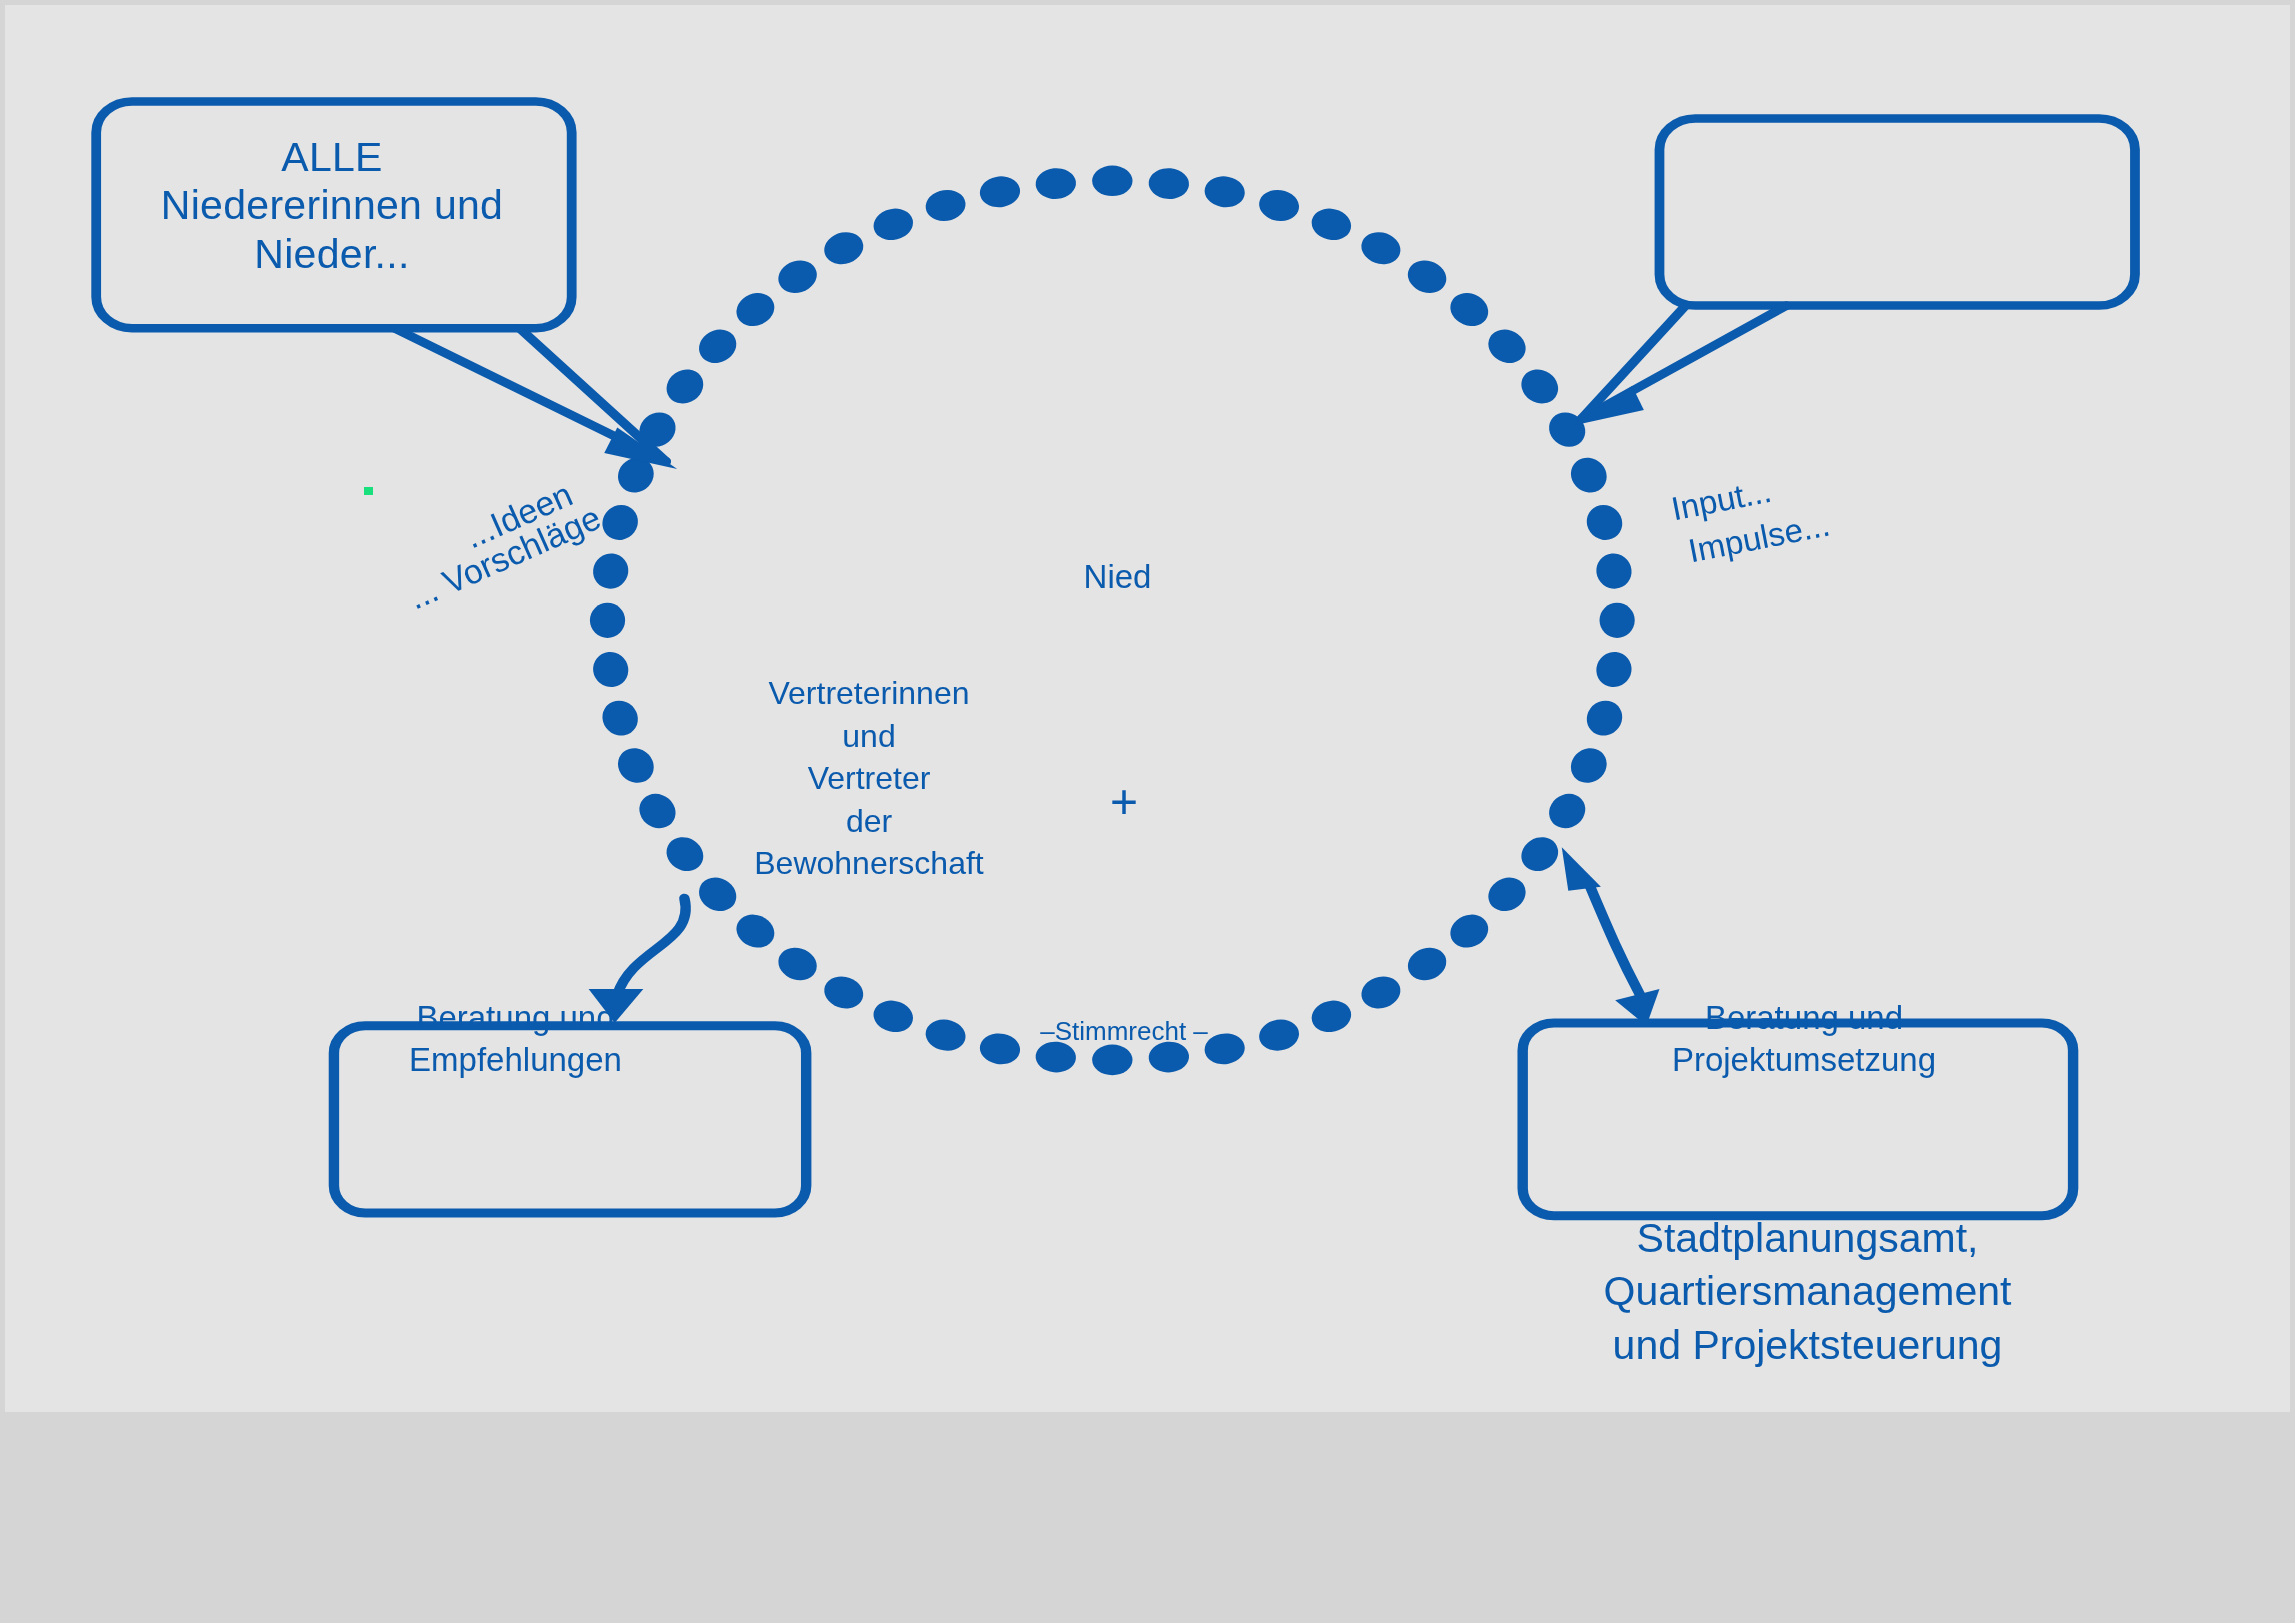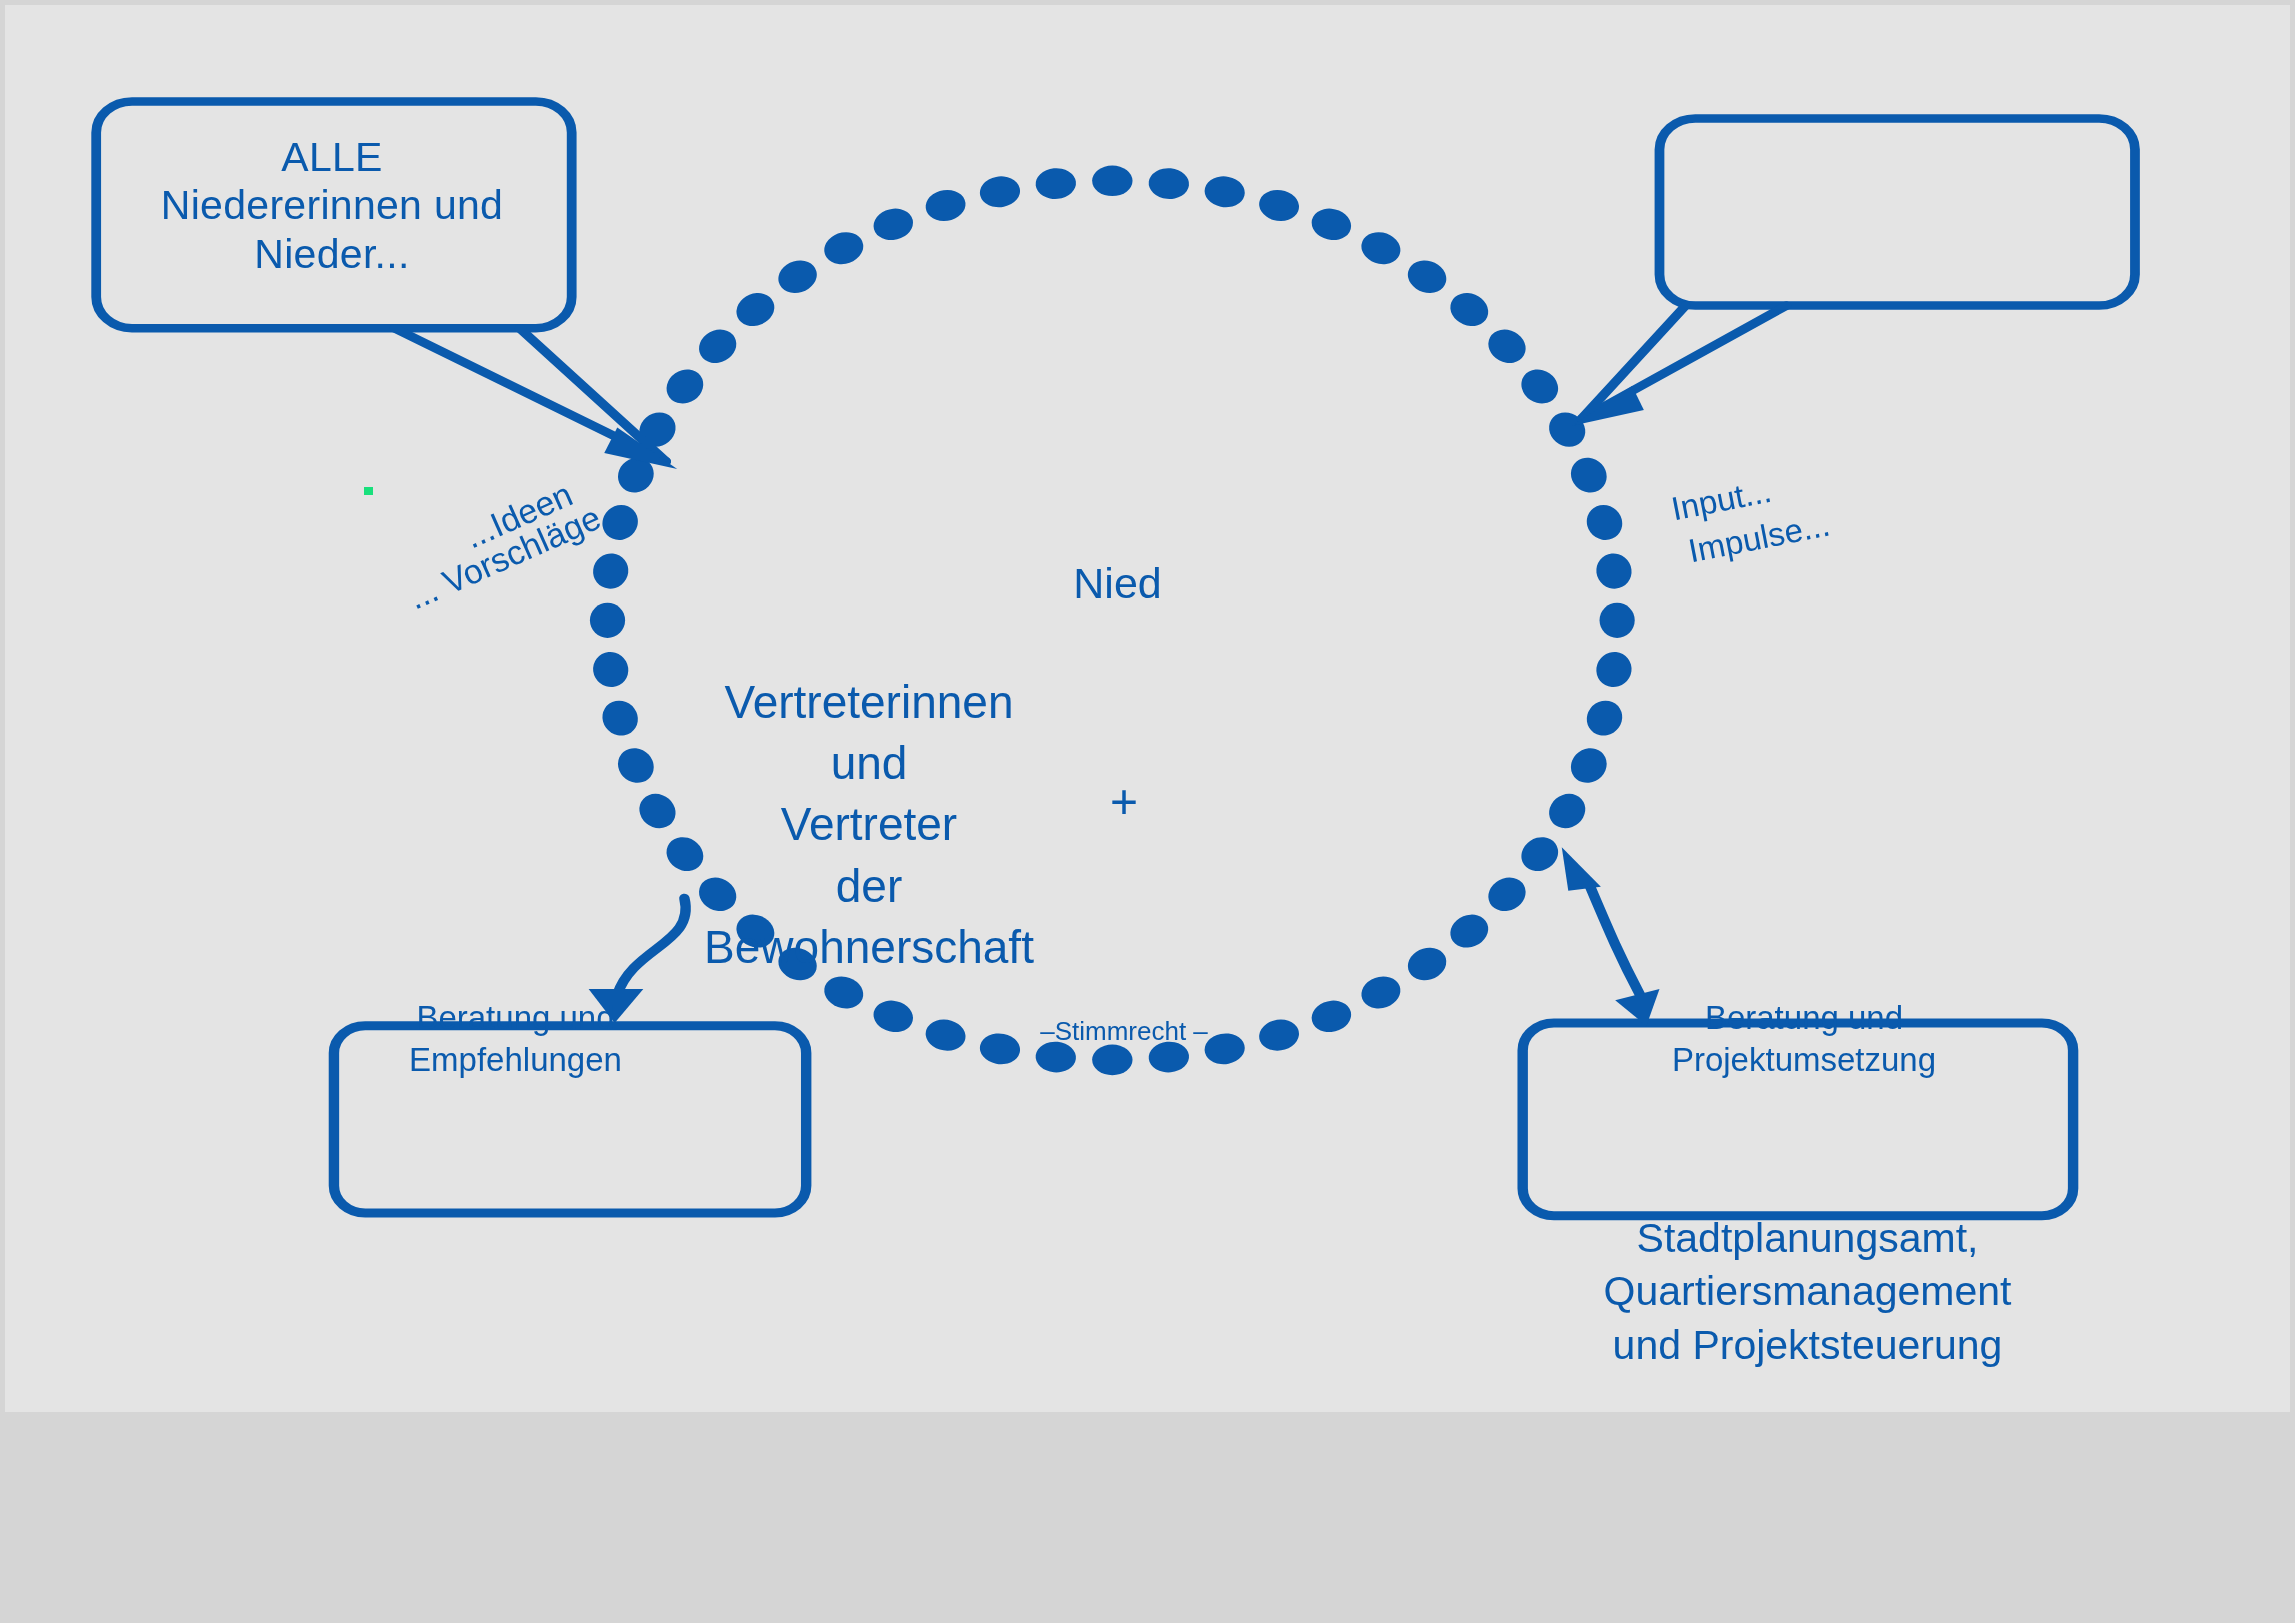--- a/index.html
+++ b/index.html
@@ -45,24 +45,24 @@
   #center-title {
     left: 805px; top: 357px; width: 615px;
     font-size: 56px; font-weight: bold; letter-spacing: 0px;
   }
   #center-sub {
     left: 805px; top: 481px; width: 615px;
     font-size: 43px; letter-spacing: 0.7px;
   }
   #center-sub2 {
     left: 805px; top: 553px; width: 615px;
-    font-size: 43px;
+    font-size: 33px;
   }
   .col {
-    font-size: 46px;
+    font-size: 32px;
     line-height: 1.33;
   }
   #col-left  { left: 661px; top: 667px; width: 406px; }
   #col-right { left: 1171px; top: 667px; width: 353px; }
   #plus-sign {
     left: 1073px; top: 769px; width: 92px;
     font-size: 48px;
   }
   #stimmrecht {
     left: 916px; top: 1011px; width: 406px;

